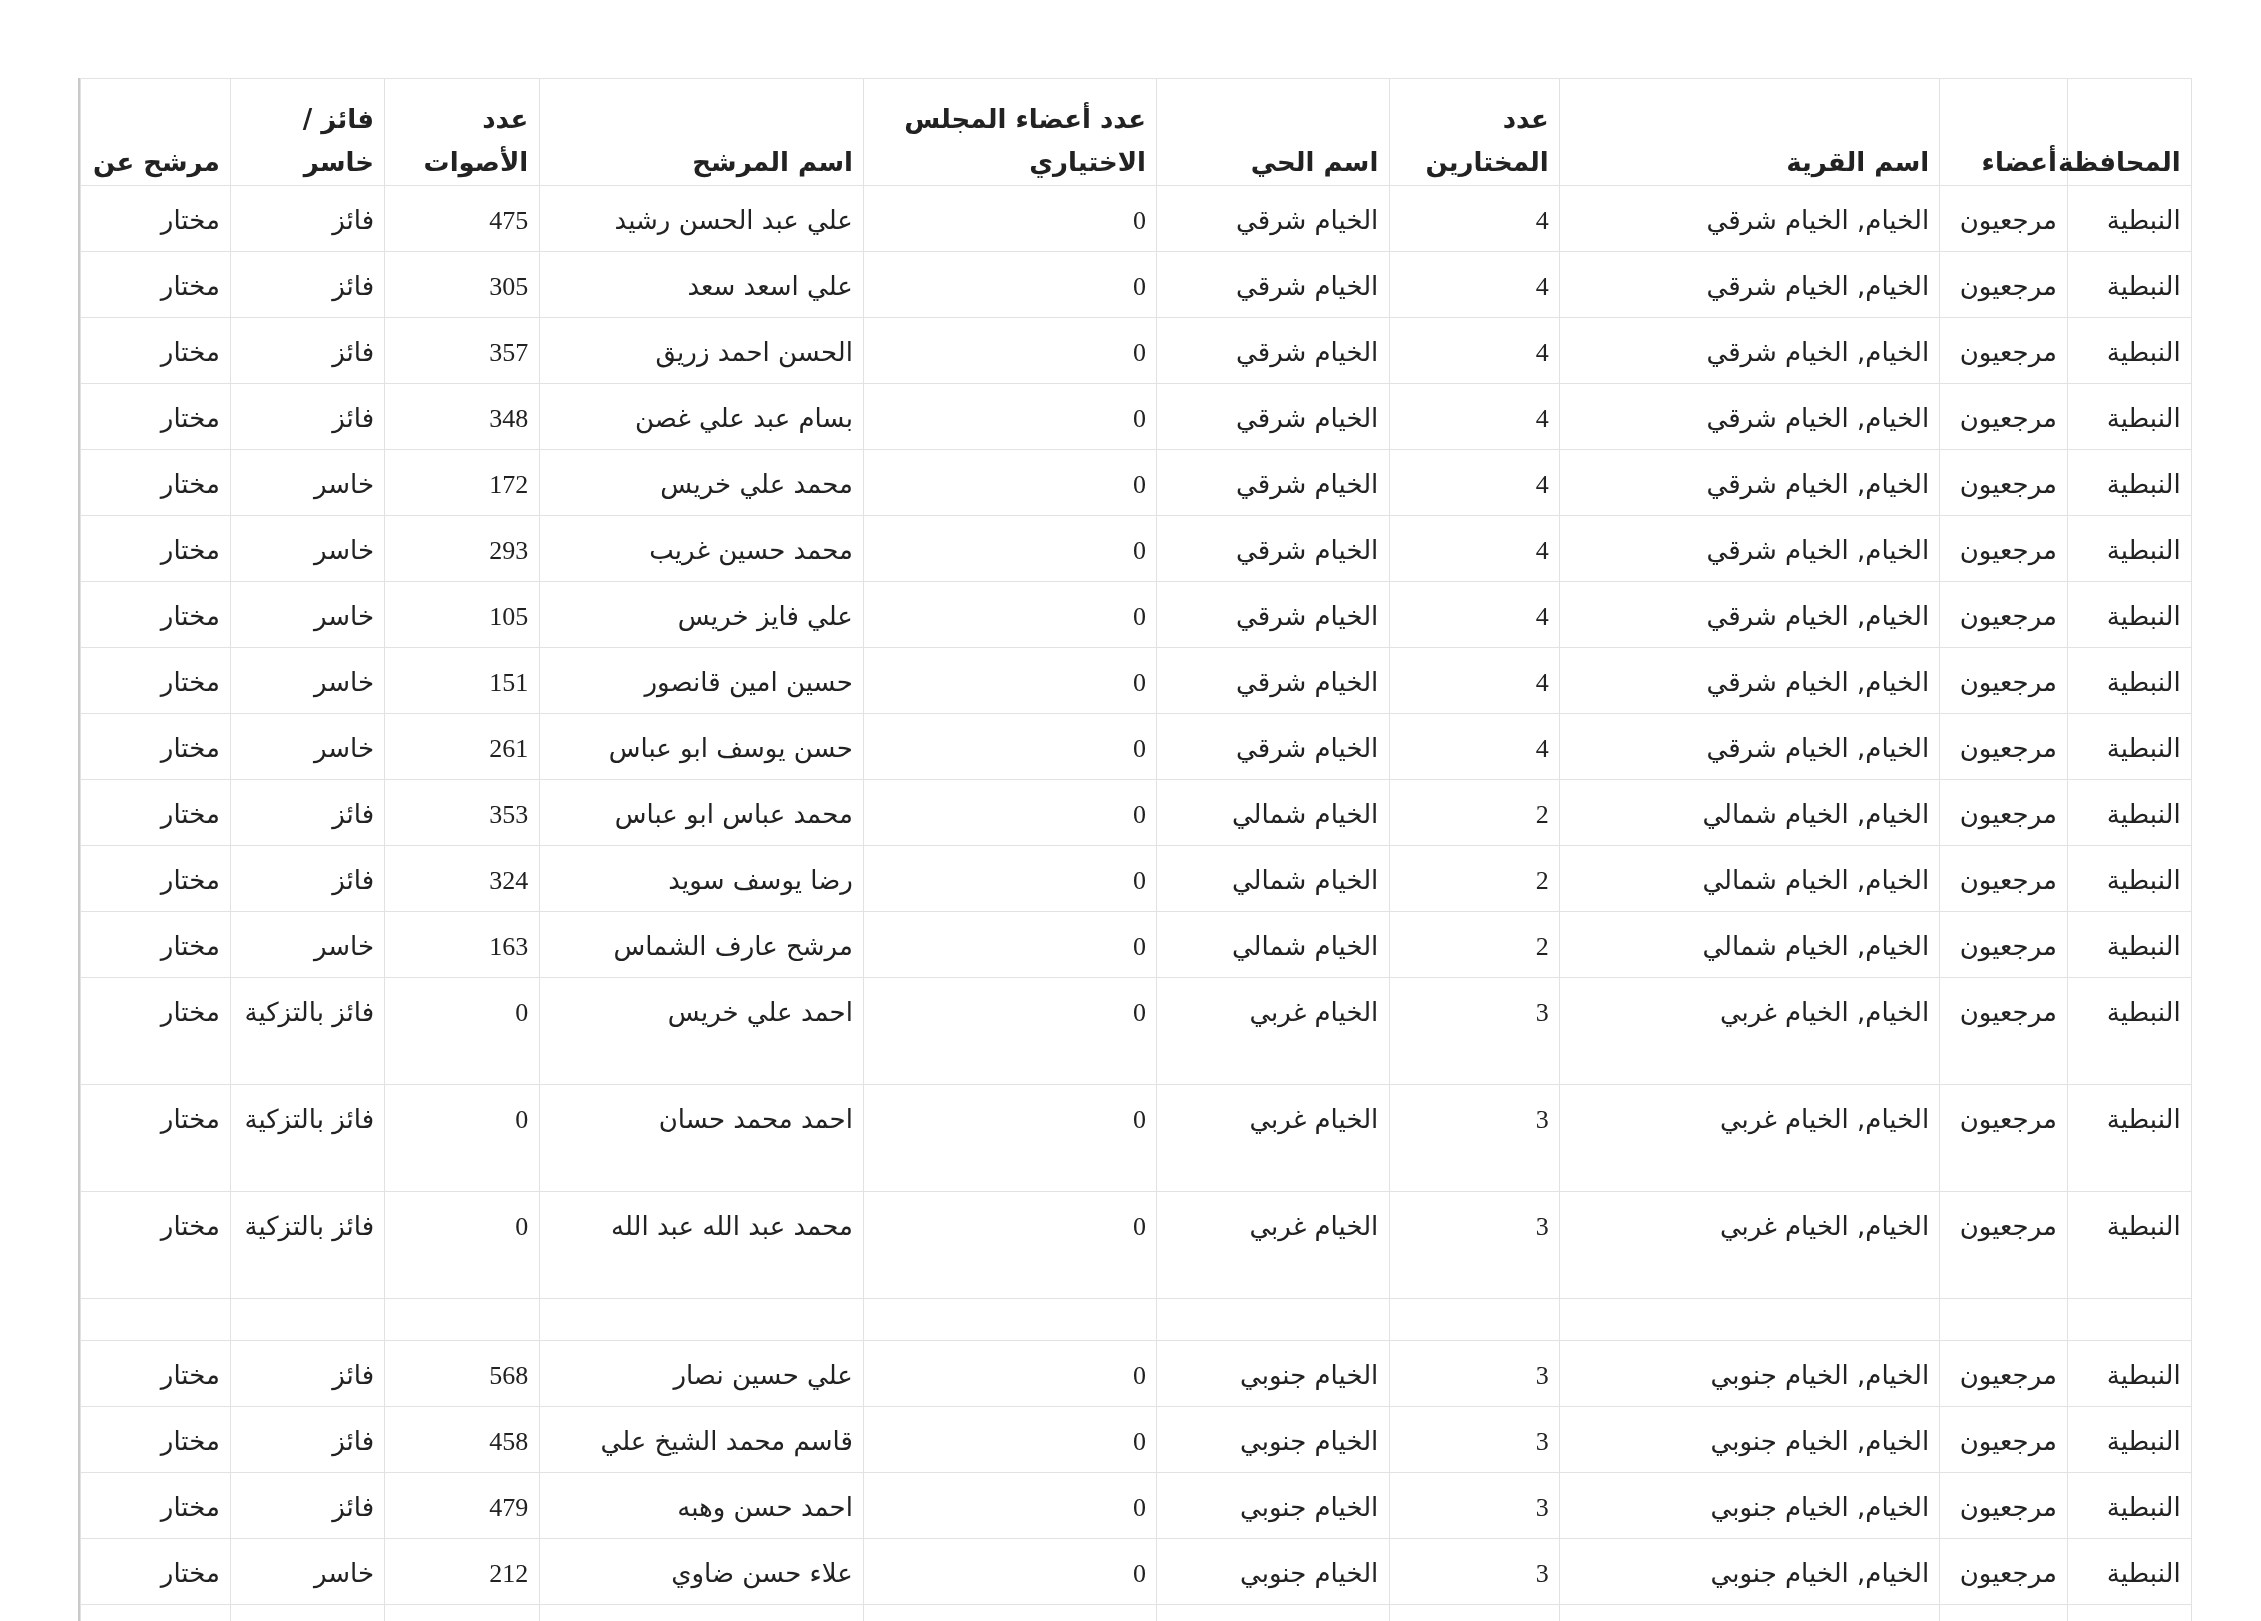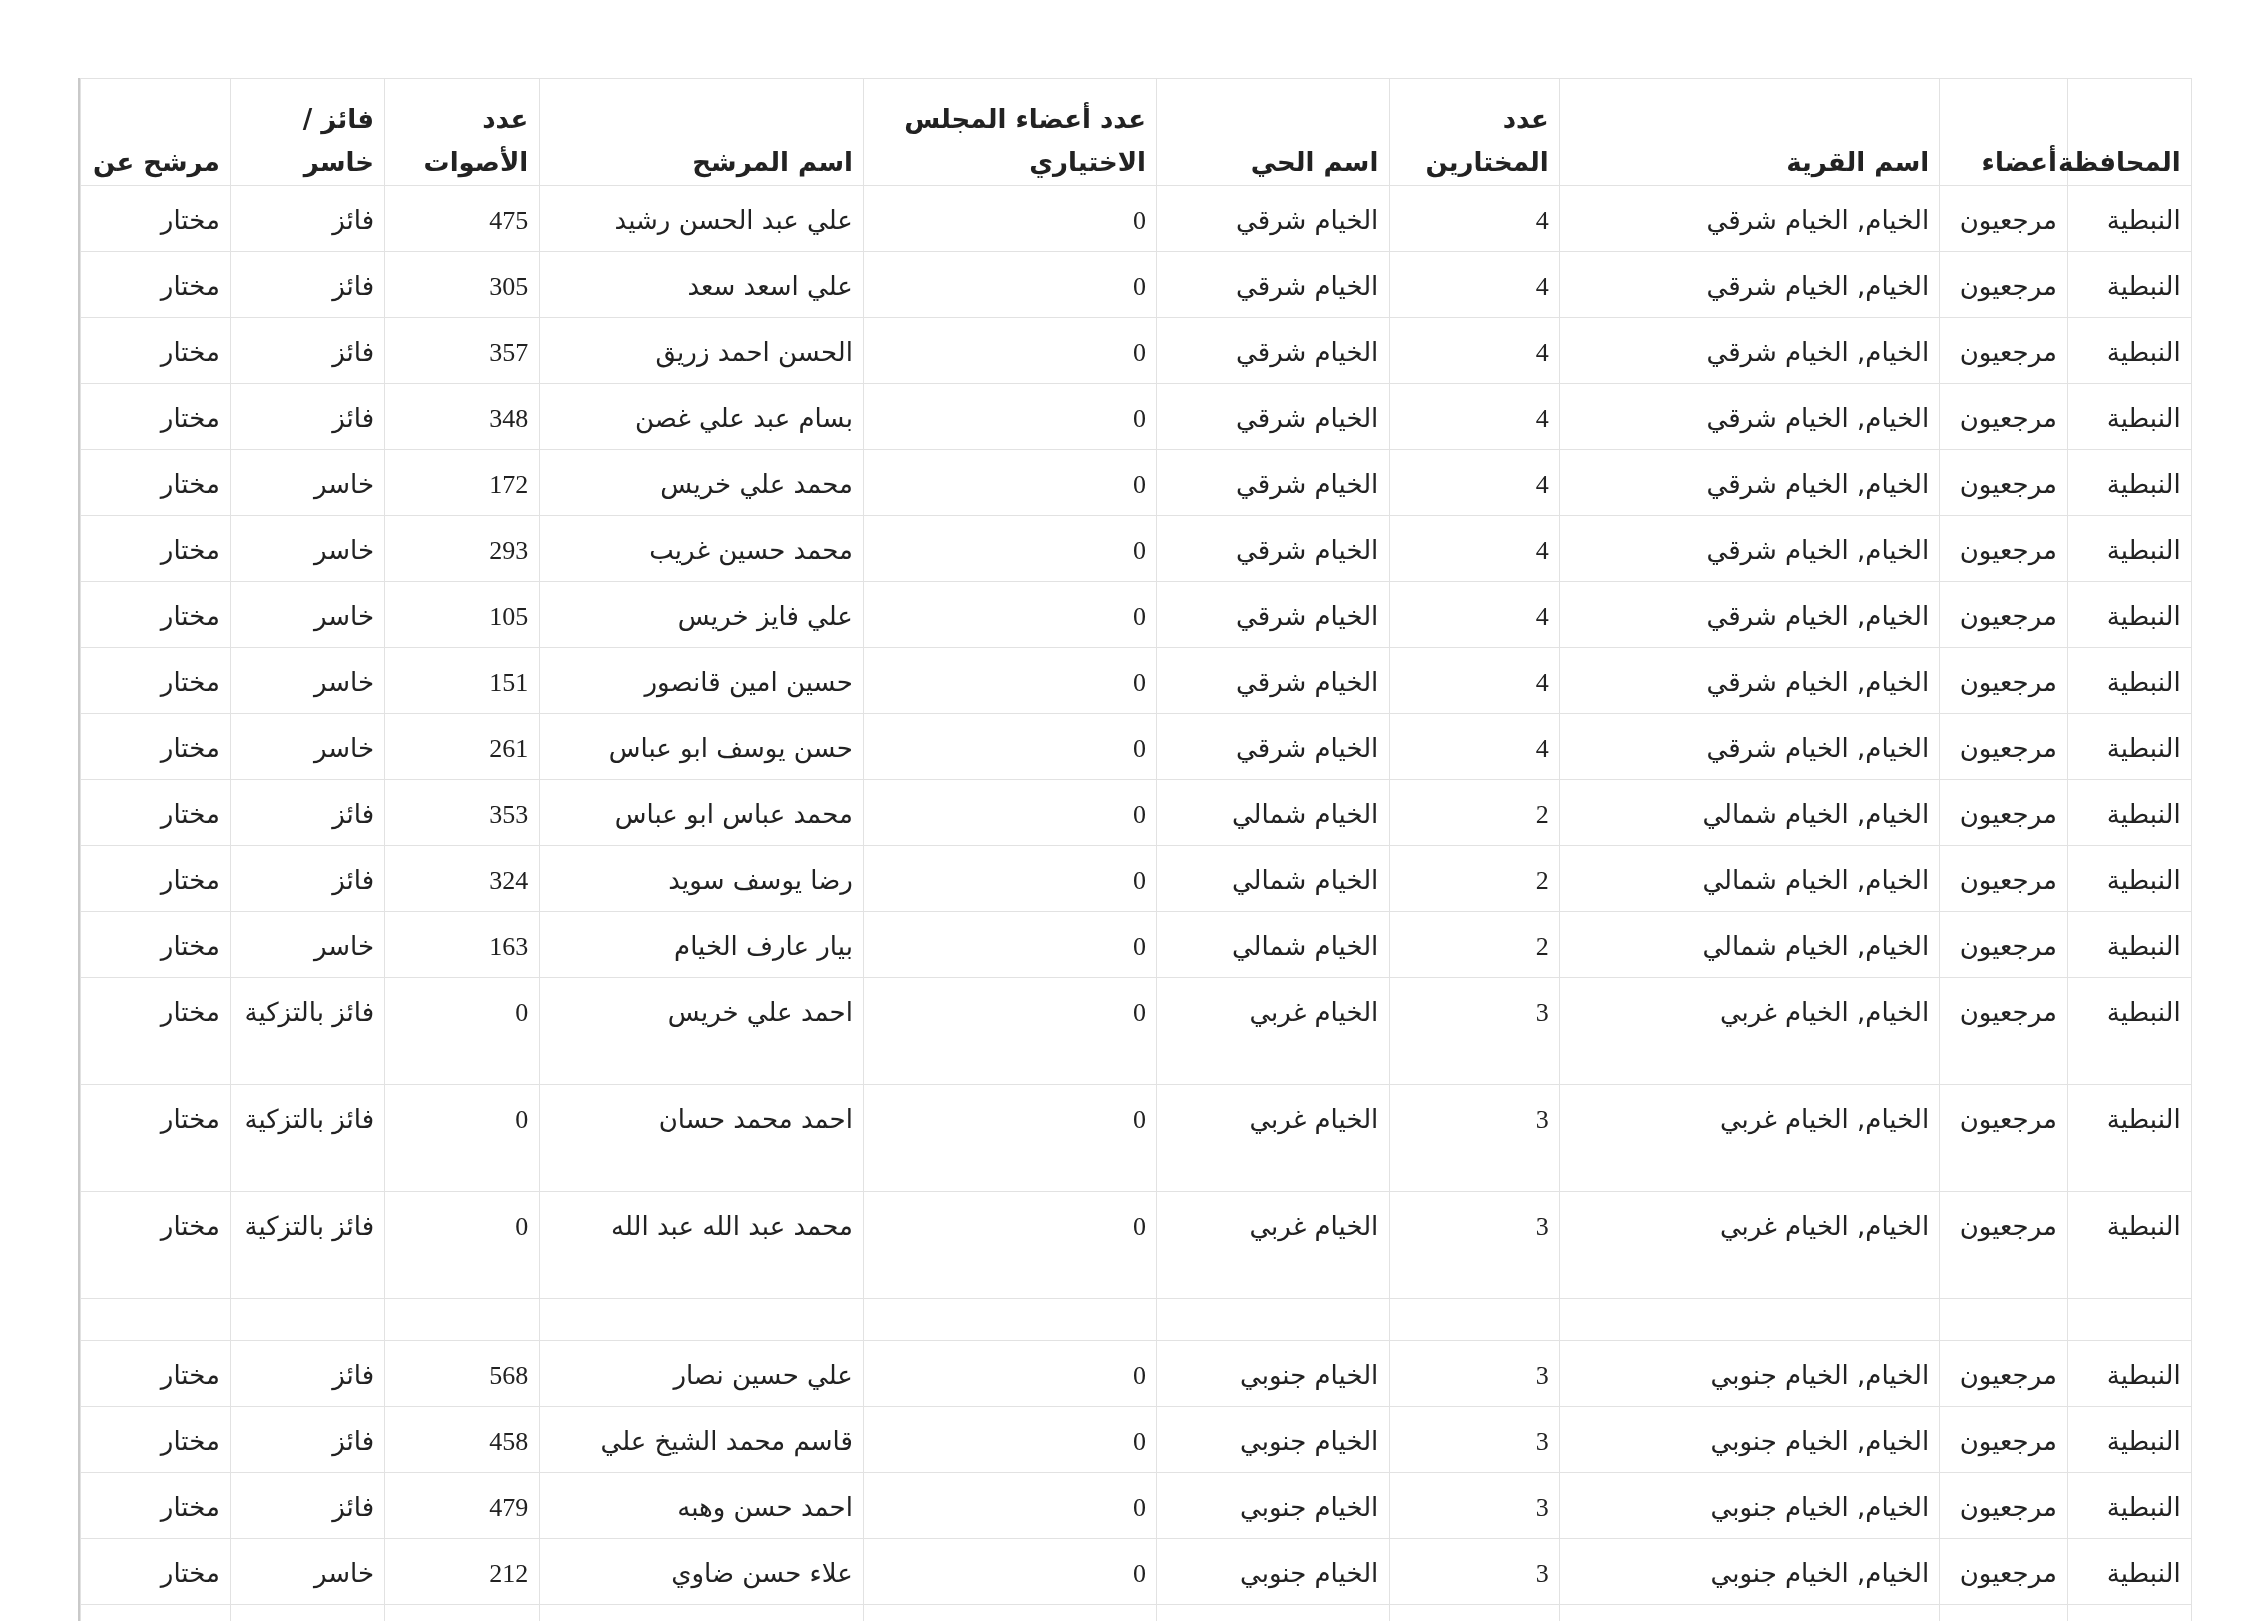--- a/index.html
+++ b/index.html
@@ -228,21 +228,21 @@
     <td>فائز</td>
     <td>مختار</td>
   </tr>
         <tr>
     <td>النبطية</td>
     <td>مرجعيون</td>
     <td>الخيام, الخيام شمالي</td>
     <td class="num">2</td>
     <td>الخيام شمالي</td>
     <td class="num">0</td>
-    <td>بيار عارف الخيام</td>
+    <td>مرشح عارف الشماس</td>
     <td class="num">163</td>
     <td>خاسر</td>
     <td>مختار</td>
   </tr>
         <tr class="tall">
     <td>النبطية</td>
     <td>مرجعيون</td>
     <td>الخيام, الخيام غربي</td>
     <td class="num">3</td>
     <td>الخيام غربي</td>

